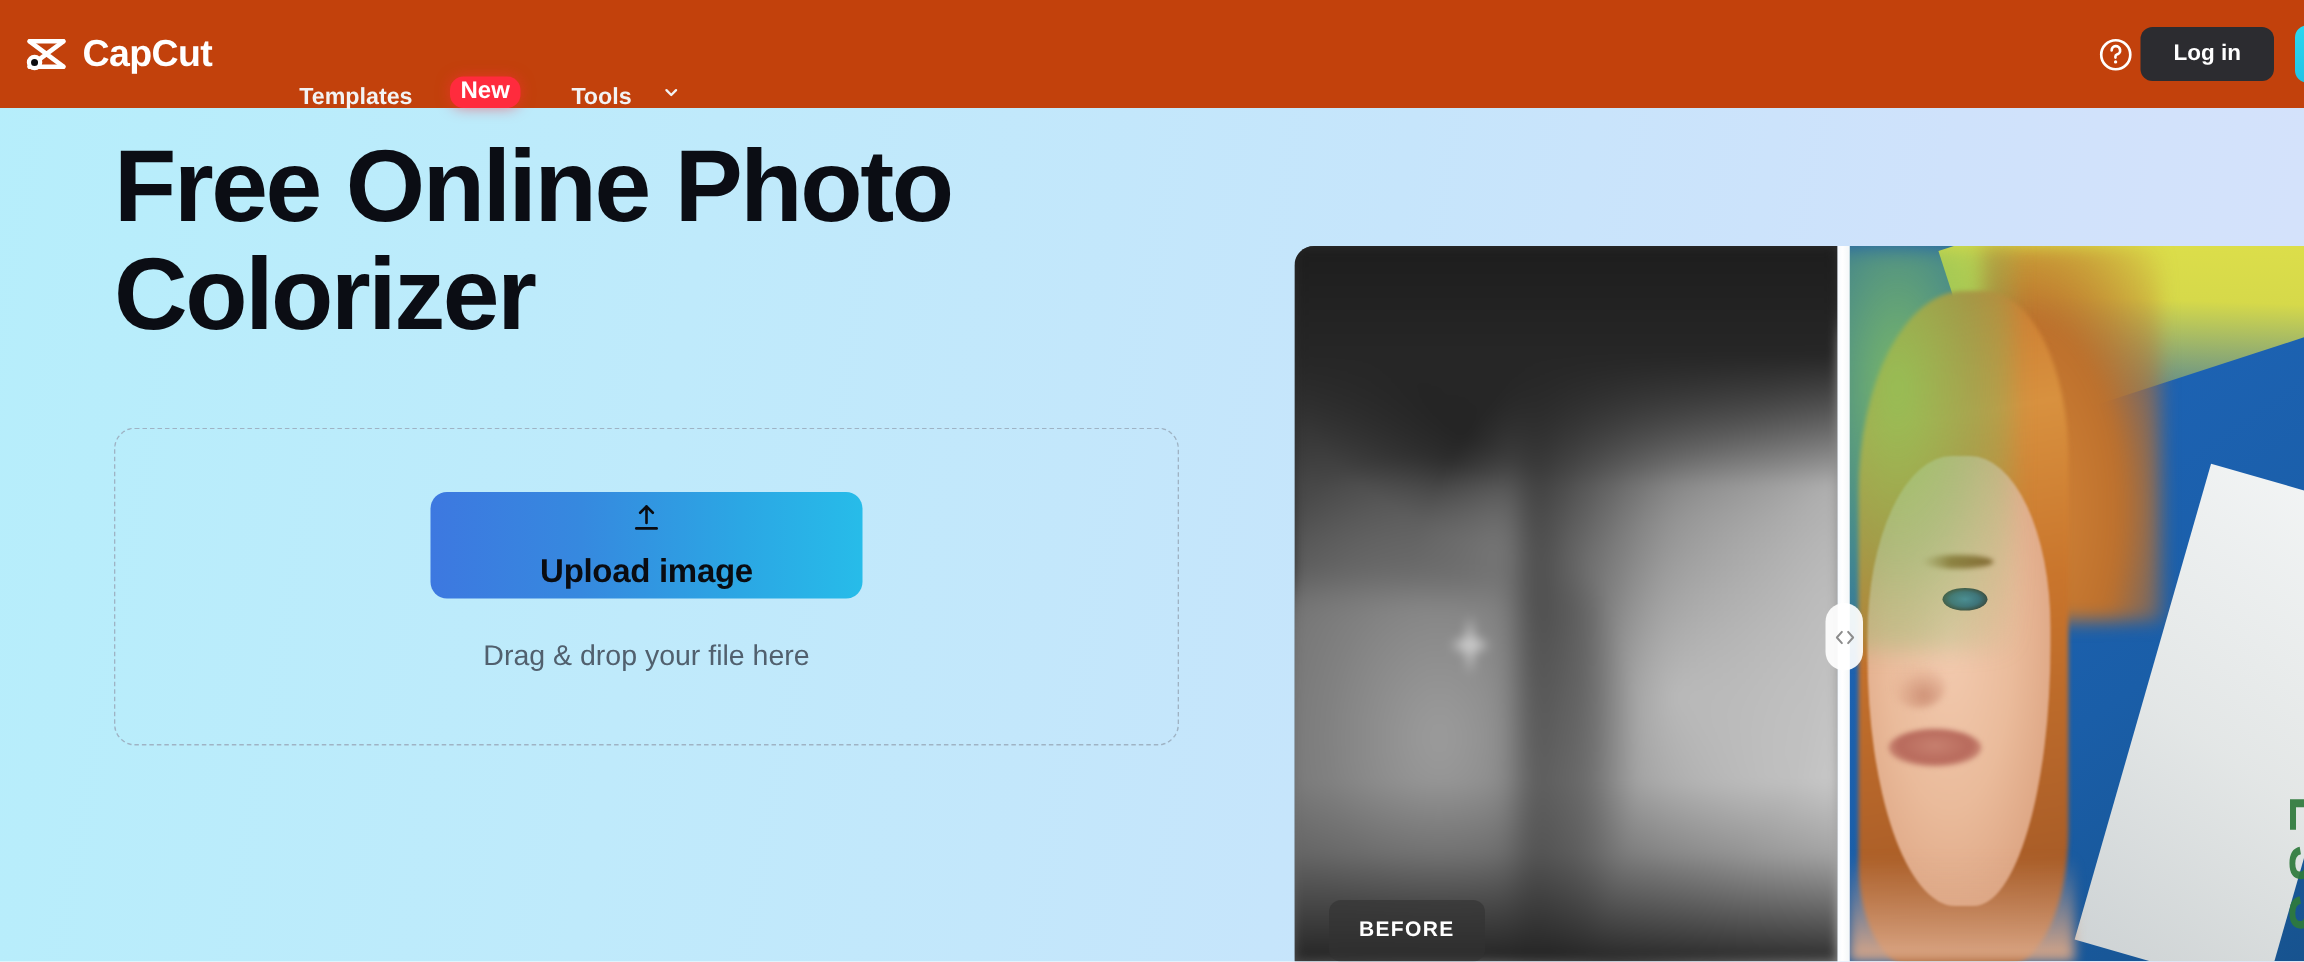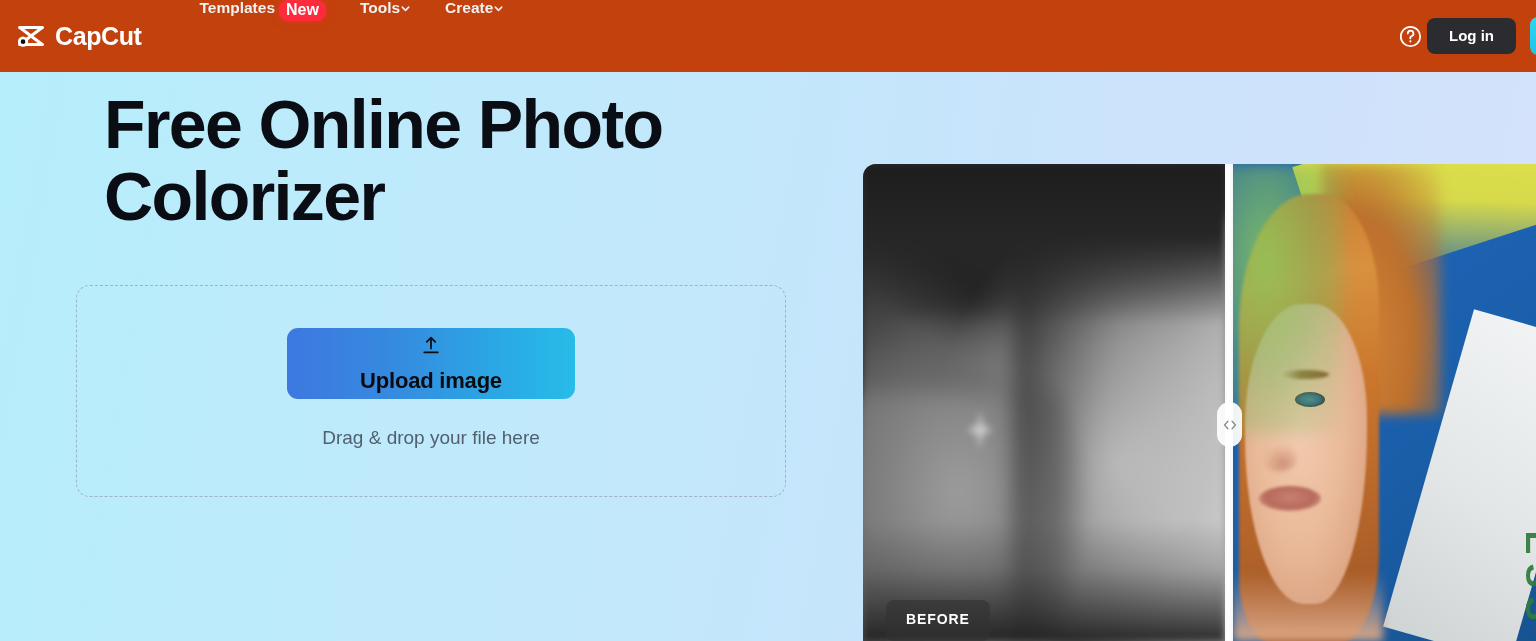--- a/index.html
+++ b/index.html
@@ -48,22 +48,22 @@
   }
 
   .nav {
     display: flex;
     align-items: center;
     margin-left: 41px;
     height: 100%;
   }
   .nav-item {
     display: flex;
-    align-items: flex-start;
-    gap: 0;
+    align-items: flex-end;
+    gap: 21px;
     color: #f2f2f3;
     font-size: 15.5px;
     font-weight: 700;
     padding: 0 17px;
     height: 100%;
     cursor: pointer;
     white-space: nowrap;
     position: relative;
   }
   .nav-label { line-height: 1; }
@@ -128,21 +128,20 @@
     width: 790px;
   }
   .hero-title {
     font-size: 68px;
     font-weight: 700;
     line-height: 1.06;
     letter-spacing: -1.6px;
     color: #0b0d14;
     margin-top: 16px;
     max-width: 730px;
-    margin-left: 28px;
   }
   .hero-sub {
     font-size: 20px;
     line-height: 1.52;
     color: #7b8794;
     margin-top: 34px;
     max-width: 700px;
     font-weight: 400;
   }
 
@@ -427,28 +426,20 @@
 
     <div class="nav-item">
       <span class="nav-label">Tools</span>
       <span>
         <svg class="chev" viewBox="0 0 12 12" fill="none">
             <path d="M2.5 4.5 L6 8 L9.5 4.5" stroke="#f2f2f3" stroke-width="1.7" stroke-linecap="round" stroke-linejoin="round"></path>
           </svg>
       </span>
     </div>
 
-    <div class="nav-item">
-      <span class="nav-label">Create</span>
-      <span>
-        <svg class="chev" viewBox="0 0 12 12" fill="none">
-            <path d="M2.5 4.5 L6 8 L9.5 4.5" stroke="#f2f2f3" stroke-width="1.7" stroke-linecap="round" stroke-linejoin="round"></path>
-          </svg>
-      </span>
-    </div>
 
 
 
   </nav>
 
   <div class="header-right">
     <div class="help-btn">
       <svg viewBox="0 0 24 24" width="25" height="25" fill="none">
         <circle cx="12" cy="12" r="9.3" stroke="#ffffff" stroke-width="1.7"></circle>
         <path d="M9.4 9.2a2.7 2.7 0 1 1 3.3 2.6c-.6.2-.9.7-.9 1.3v.7" stroke="#ffffff" stroke-width="1.7" stroke-linecap="round"></path>

